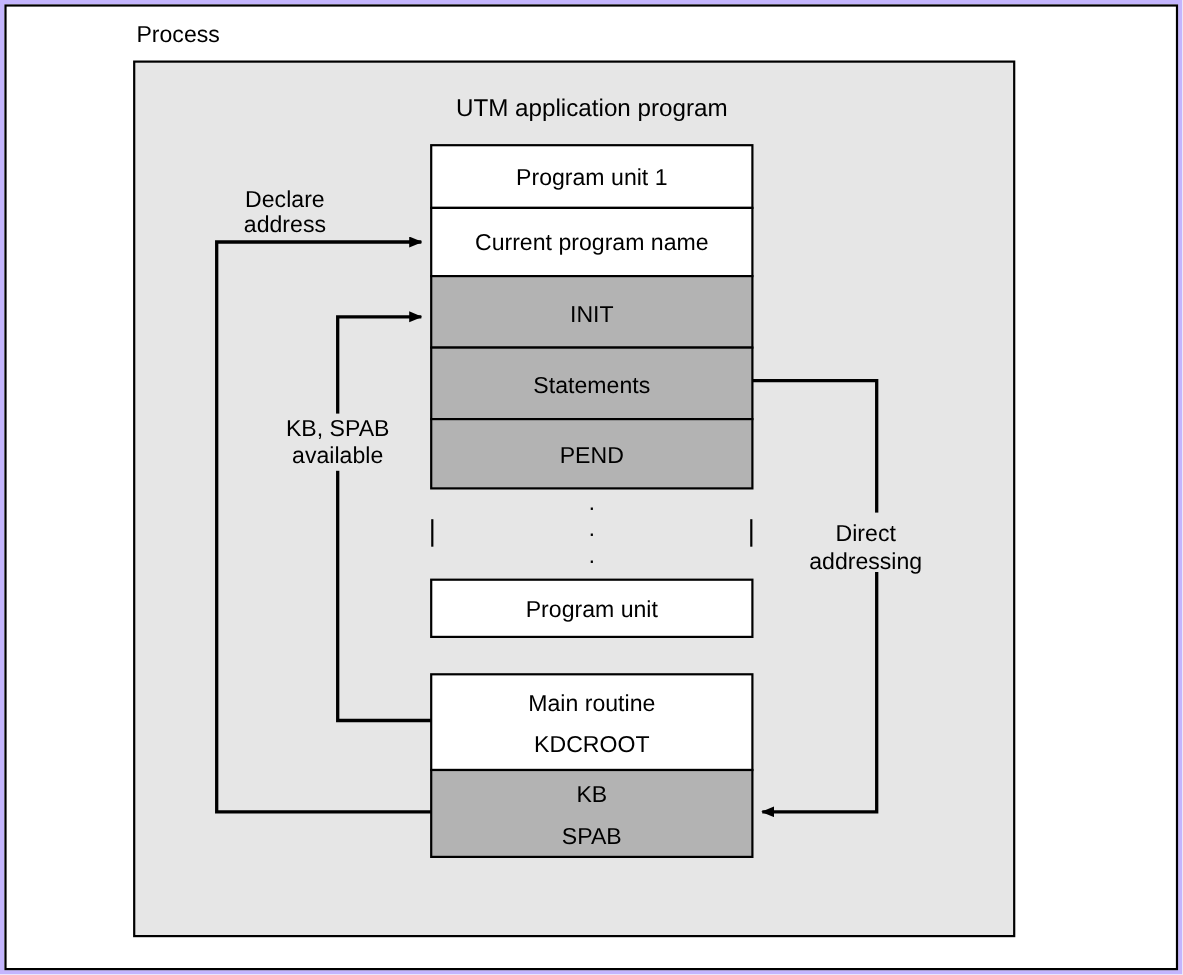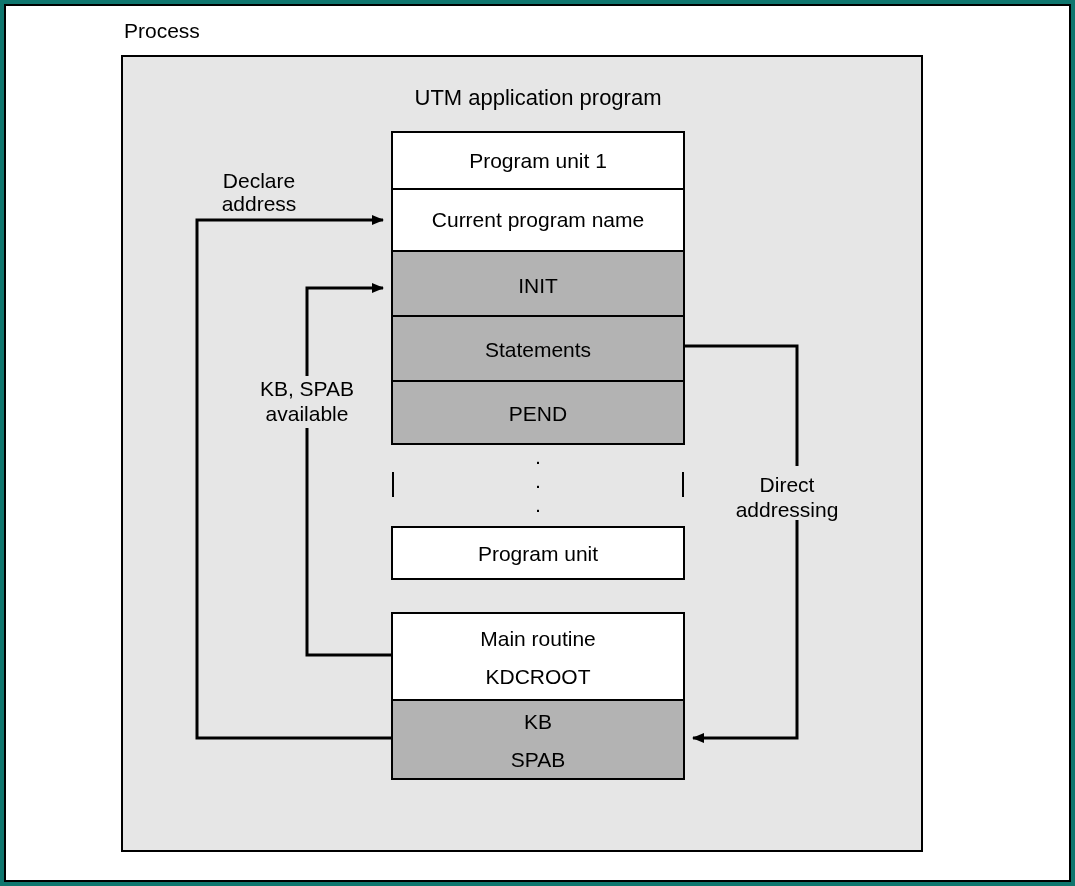--- a/index.html
+++ b/index.html
@@ -7,21 +7,21 @@
     padding: 0;
     background: #ffffff;
   }
   body {
     font-family: "Liberation Sans", sans-serif;
   }
   #page {
     position: relative;
     width: 1075px;
     height: 886px;
-    background: #0f766e;
+    background: #c4b5fd;
     box-sizing: border-box;
   }
   .outer-frame {
     position: absolute;
     left: 4px;
     top: 4px;
     width: 1067px;
     height: 878px;
     border: 2px solid #000000;
     box-sizing: border-box;

